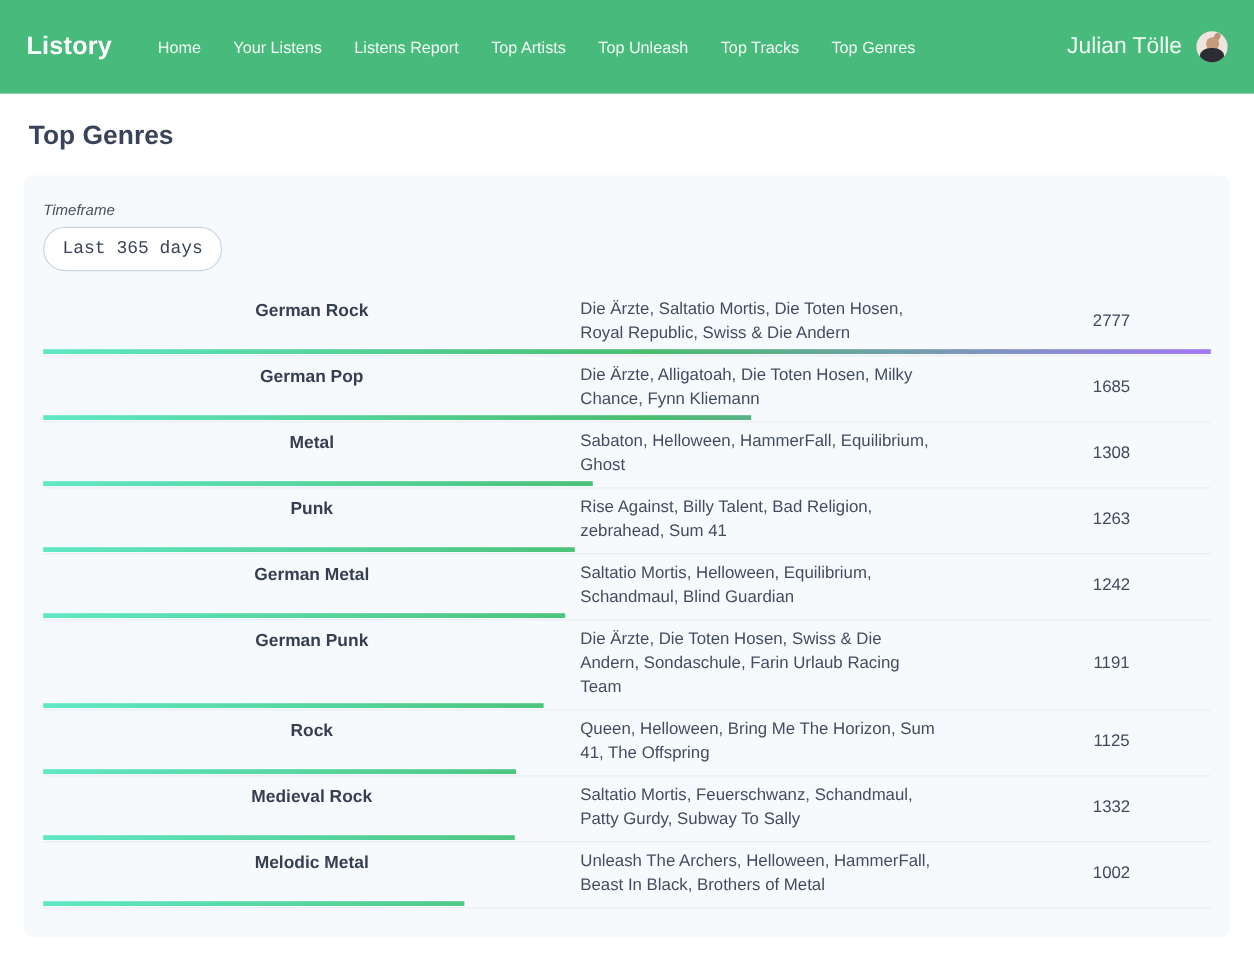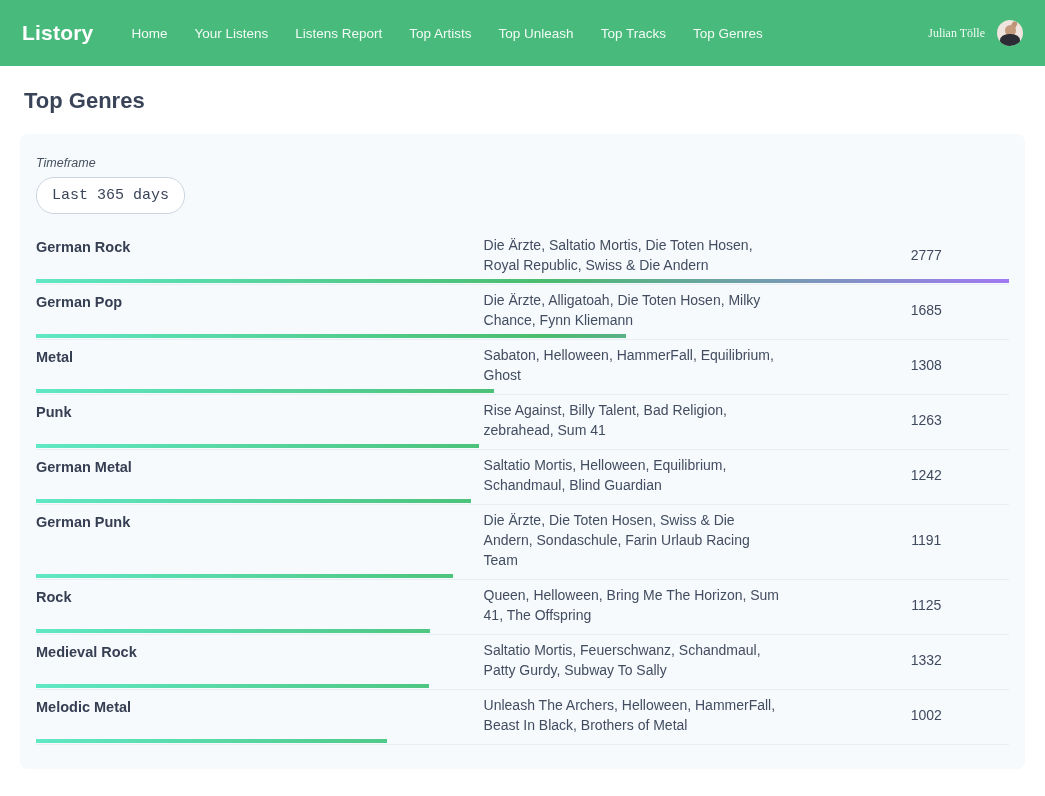--- a/index.html
+++ b/index.html
@@ -1,26 +1,26 @@
 <!DOCTYPE html>
 <html><head>
 <meta charset="utf-8">
 <style>
   * { margin:0; padding:0; box-sizing:border-box; }
   html,body { width:1045px; height:796px; overflow:hidden; background:#ffffff;
               font-family:"Liberation Sans", sans-serif; }
 
   
-  .app-header { height:66px; background:#48BA7B; display:flex; align-items:center;
+  .app-header { height:78px; background:#48BA7B; display:flex; align-items:center;
                 padding:0 22px; color:#fff; }
   .logo { font-size:21px; font-weight:bold; color:#ffffff; letter-spacing:.2px; cursor:pointer; }
   .nav { display:flex; align-items:center; margin-left:38px; gap:27px;justify-content:space-between; }
   .nav-item { font-size:13.5px; color:#f2fbf6; cursor:pointer; white-space:nowrap; }
   .header-right { margin-left:auto; display:flex; align-items:center; gap:12px; }
-  .user-name { font-size:12px; color:#f2fbf6;font-family:Liberation Serif, serif; }
+  .user-name { font-size:19px; color:#f2fbf6; }
   .avatar { width:26px; height:26px; border-radius:50%; background:#efe5de; position:relative;
             overflow:hidden; cursor:pointer; flex:0 0 auto; }
   .avatar .head { position:absolute; left:8px; top:5px; width:11px; height:11px;
                   border-radius:50%; background:#c49a7d; }
   .avatar .arm  { position:absolute; left:14px; top:1px; width:5px; height:10px;
                   border-radius:3px; background:#bd9275; transform:rotate(30deg); }
   .avatar .body { position:absolute; left:3px; top:14px; width:20px; height:14px;
                   border-radius:45% 45% 0 0; background:#2c2c34; }
 
   
@@ -32,21 +32,21 @@
   .tf-label { font-size:12.5px; color:#46505f; margin:6px 0 7px 0;font-style:italic; }
   .tf-button { display:inline-block; background:#ffffff; border:1px solid #cbd5e1;
                border-radius:18px; padding:9px 15px; font-size:15px; color:#3a4559;
                font-family:Liberation Mono, monospace; cursor:pointer;text-align:center; }
 
   
   .genre-table { margin-top:16px; }
   .genre-row { display:grid; grid-template-columns:46% 37% 17%; position:relative;
                border-bottom:1px solid #e9eef3; padding:5px 0 9px 0; }
   .cell-genre  { font-size:14.5px; font-weight:bold; color:#353e52; line-height:20px;
-                 padding-top:2px; align-self:start; }
+                 padding-top:2px; align-self:start;text-align:center; }
   .cell-artists{ font-size:14px; color:#424d61; line-height:20px; padding-right:60px;
                  align-self:start; }
   .cell-value  { font-size:14px; color:#3f4a5e; text-align:center; align-self:center; }
   .bar-track { position:absolute; left:0; right:0; bottom:1px; height:4px; }
   .bar-fill  { height:100%;
                background-image:linear-gradient(90deg,#5fe8c4 0%,#4abd6f 52%,#a179f3 100%);
                background-repeat:no-repeat; }
 </style>
 </head>
 <body>

